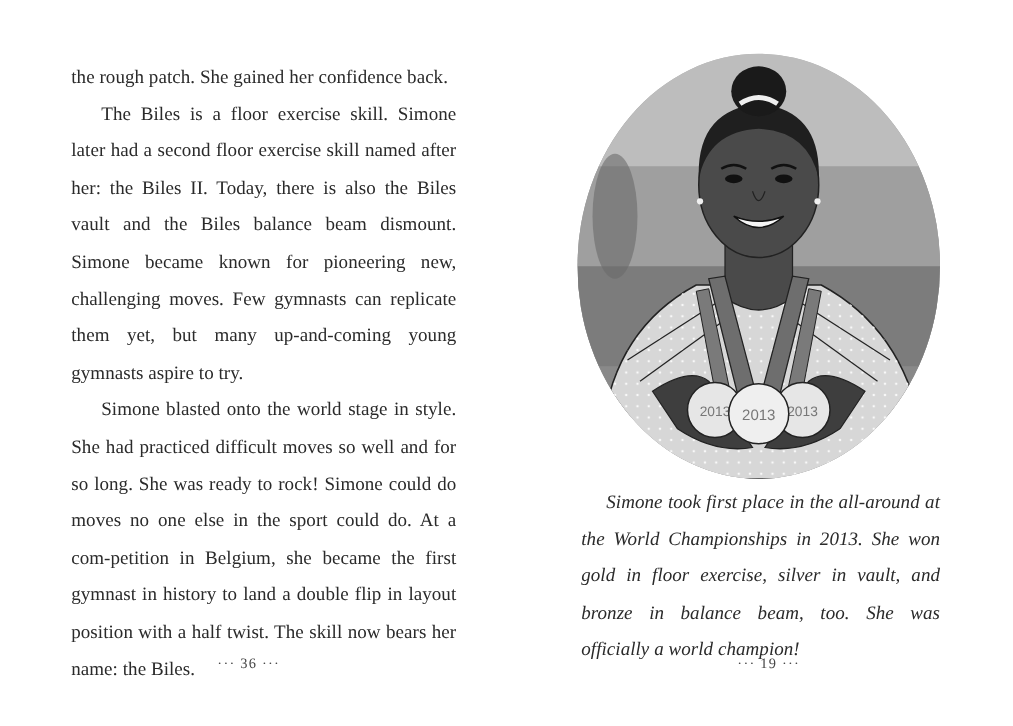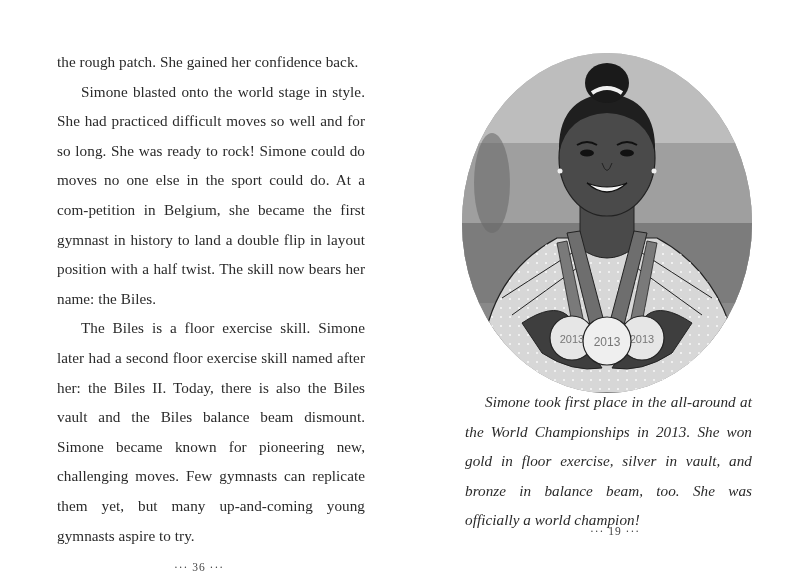--- a/index.html
+++ b/index.html
@@ -50,46 +50,46 @@
 
   .folio {
     position: absolute;
     top: 525px;
     font-size: 11.5px;
     color: #444;
     letter-spacing: 1px;
     width: 120px;
     text-align: center;
   }
-  .page-left .folio { left: 139px; margin-top: 36px; }
+  .page-left .folio { left: 139px; }
   .page-right .folio { left: 150px; }
 
   
   .illustration {
     position: absolute;
     left: 57px;  
-    top: 53px;
+    top: 43px;
     width: 290px;
     height: 340px;
     border-radius: 50%;
     overflow: hidden;
     background:
       radial-gradient(ellipse at 50% 30%, #c9c9c9 0%, #a6a6a6 45%, #6f6f6f 80%, #555 100%);
     text-align: center;
   }
   .illustration svg { display: block; }
 </style>
 </head>
 <body>
 
 <div class="page page-left">
   <div class="text-block">
     <p>the rough patch. She gained her confidence back.</p>
+    <p class="indent">The Biles is a floor exercise skill. Simone later had a second floor exercise skill named after her: the Biles II. Today, there is also the Biles vault and the Biles balance beam dismount. Simone became known for pioneering new, challenging moves. Few gymnasts can replicate them yet, but many up-and-coming young gymnasts aspire to try.</p>
     <p class="indent">Simone blasted onto the world stage in style. She had practiced difficult moves so well and for so long. She was ready to rock! Simone could do moves no one else in the sport could do. At a com-petition in Belgium, she became the first gymnast in history to land a double flip in layout position with a half twist. The skill now bears her name: the Biles.</p>
-    <p class="indent">The Biles is a floor exercise skill. Simone later had a second floor exercise skill named after her: the Biles II. Today, there is also the Biles vault and the Biles balance beam dismount. Simone became known for pioneering new, challenging moves. Few gymnasts can replicate them yet, but many up-and-coming young gymnasts aspire to try.</p>
   </div>
   <div class="folio">··· 36 ···</div>
 </div>
 
 <div class="page page-right">
   <div class="illustration" title="Black and white oval portrait of Simone Biles smiling, hair in a bun, wearing a sparkly leotard and holding three medals inscribed 2013">
     <svg width="290" height="340" viewBox="0 0 290 340" xmlns="http://www.w3.org/2000/svg">
       <defs>
         <pattern id="dots" x="0" y="0" width="9" height="9" patternUnits="userSpaceOnUse">
           <circle cx="3" cy="3" r="1" fill="#ffffff" opacity="0.85"></circle>

